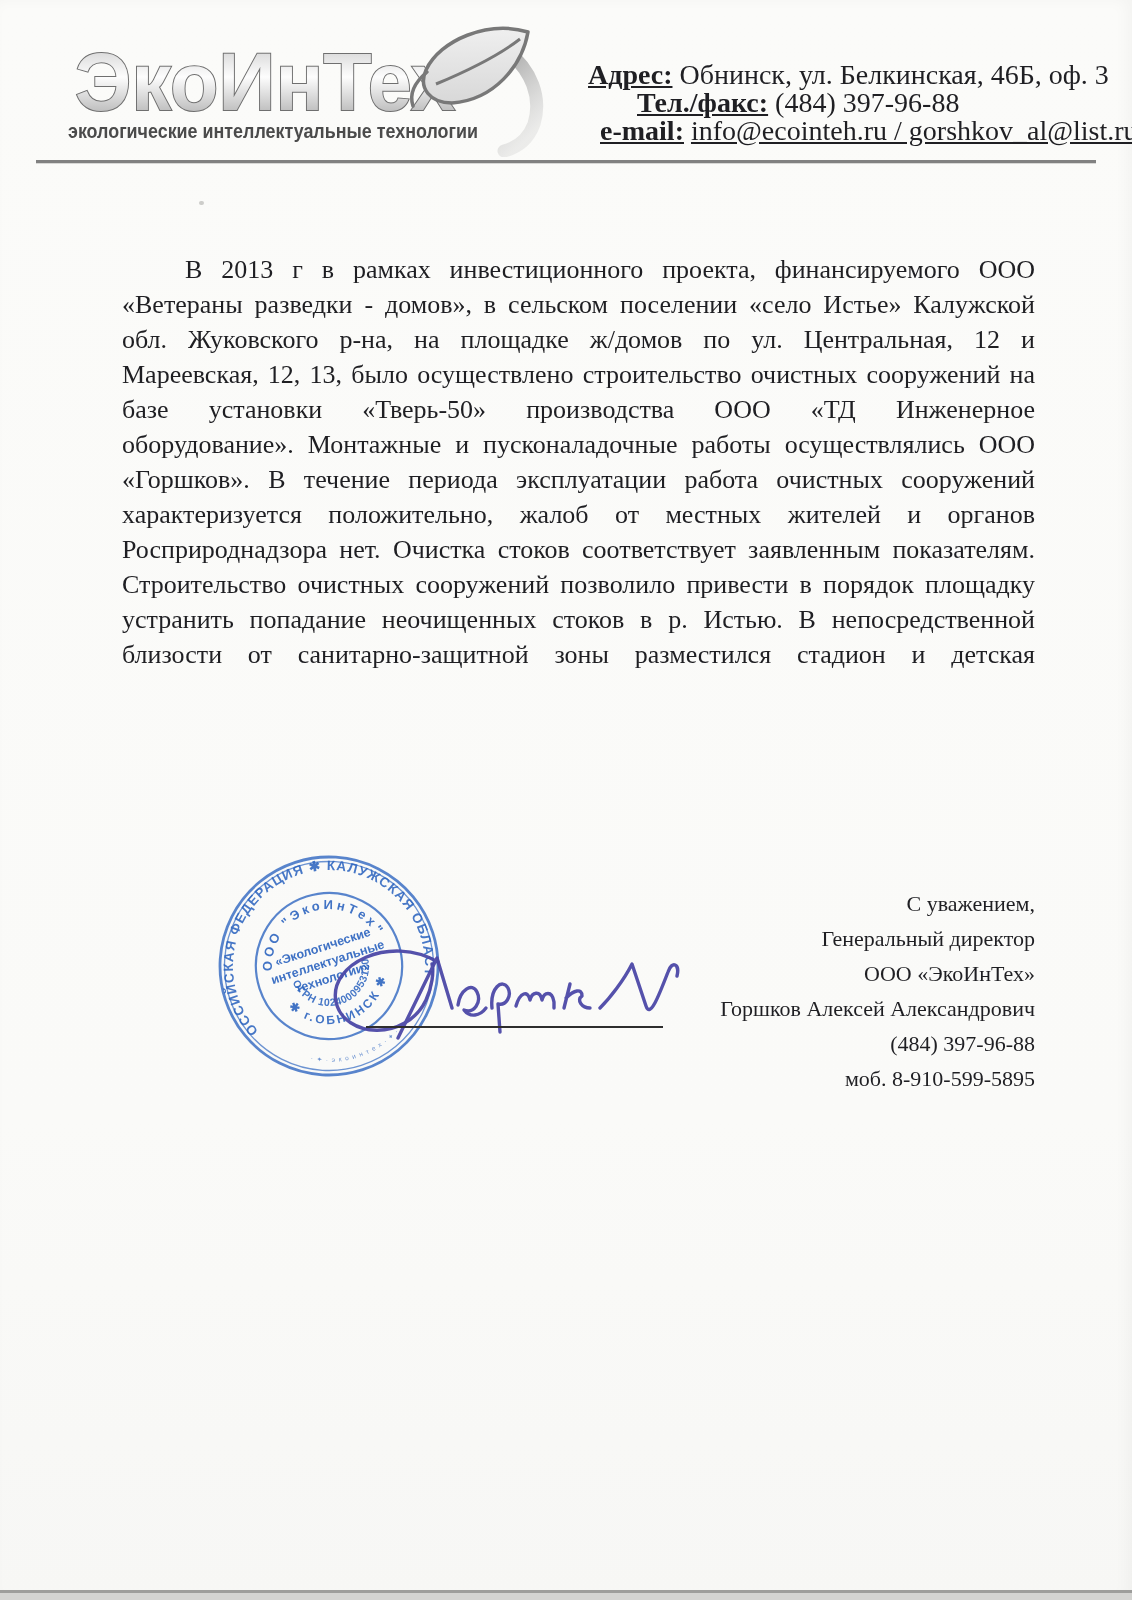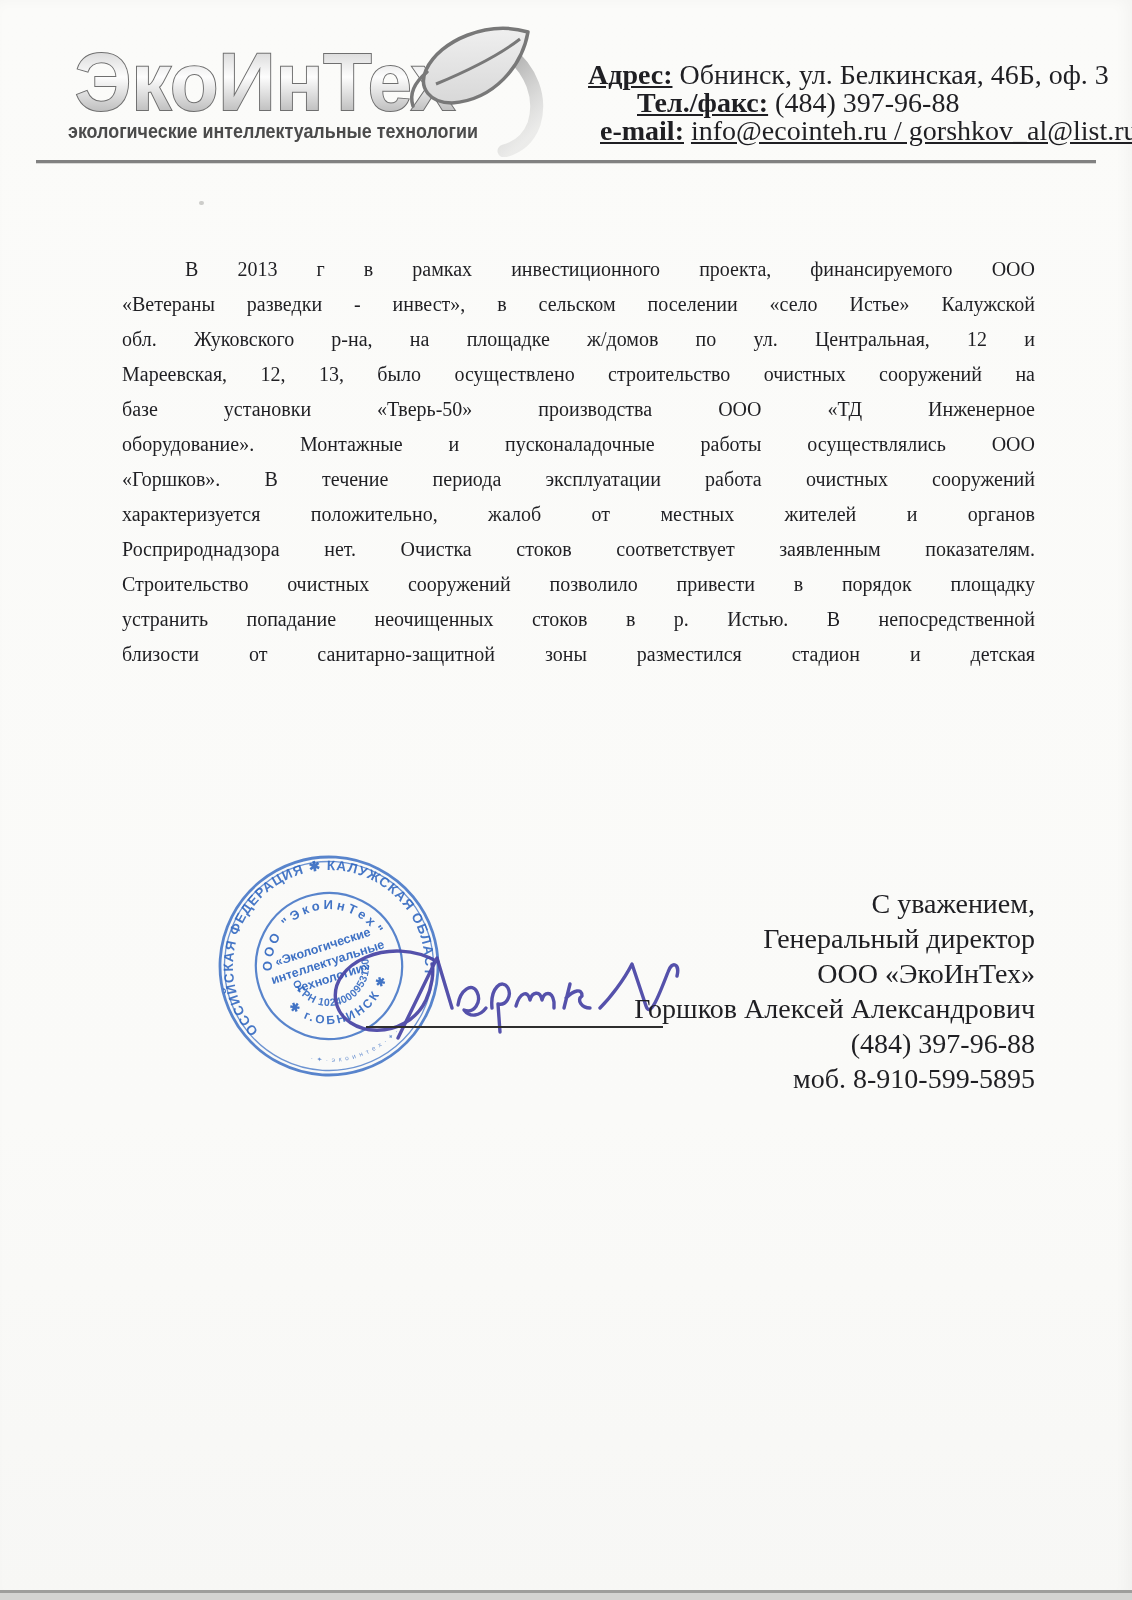--- a/index.html
+++ b/index.html
@@ -13,29 +13,29 @@
   
   .logo-svg{position:absolute;left:58px;top:22px;}
   .contact{position:absolute;left:588px;top:61px;font-size:28px;line-height:28px;white-space:nowrap;}
   .contact .row{display:block;}
   .contact .row.r2{padding-left:49px;}
   .contact .row.r3{padding-left:12px;text-decoration:underline;}
   .contact .lbl{font-weight:bold;text-decoration:underline;margin-right:7px;}
   .rule{position:absolute;left:36px;top:160px;width:1060px;height:3px;background:#818181;border-bottom:1px solid #d8d8d6;}
   .speck{position:absolute;left:199px;top:201px;width:5px;height:4px;background:#b9b9b7;border-radius:2px;opacity:.7;}
   
-  .bodytext{position:absolute;left:122px;top:252px;width:913px;font-size:20px;line-height:35px;}
+  .bodytext{position:absolute;left:122px;top:252px;width:913px;font-size:26px;line-height:35px;}
   .bline{text-align:justify;text-align-last:justify;height:35px;overflow:hidden;}
   .bline.first{padding-left:63px;}
   .bline.last{text-align-last:left;}
   
   .stamp-svg{position:absolute;left:209px;top:846px;}
   .sig-svg{position:absolute;left:320px;top:920px;}
   .sig-line{position:absolute;left:366px;top:1026px;width:297px;height:0;border-top:2px solid #2e2e2e;}
-  .closing{position:absolute;right:97px;top:886px;text-align:right;font-size:28px;line-height:35px;white-space:nowrap;}
+  .closing{position:absolute;right:97px;top:886px;text-align:right;font-size:22px;line-height:35px;white-space:nowrap;}
   
   .scan-edge{position:absolute;left:0;top:1590px;width:1132px;height:3px;background:#9d9d9b;}
   .scan-below{position:absolute;left:0;top:1593px;width:1132px;height:7px;background:#d3d3d1;}
   text{font-family:"Liberation Sans",sans-serif;}
 </style>
 </head>
 <body>
 
 <div class="page">
 
@@ -69,21 +69,21 @@
     <span class="row r1"><span class="lbl">Адрес:</span><span>Обнинск, ул. Белкинская, 46Б, оф. 3</span></span>
     <span class="row r2"><span class="lbl">Тел./факс:</span><span>(484) 397-96-88</span></span>
     <span class="row r3"><span class="lbl">e-mail:</span><span>info@ecointeh.ru / gorshkov_al@list.ru</span></span>
   </div>
 
   <div class="rule"></div>
   <div class="speck"></div>
 
   <div class="bodytext">
     <div class="bline first">В 2013 г в рамках инвестиционного проекта, финансируемого ООО</div>
-    <div class="bline">«Ветераны разведки - инвест», в сельском поселении «село Истье» Калужской</div>
+    <div class="bline">«Ветераны разведки - домов», в сельском поселении «село Истье» Калужской</div>
     <div class="bline">обл. Жуковского р-на, на площадке ж/домов по ул. Центральная, 12 и</div>
     <div class="bline">Мареевская, 12, 13, было осуществлено строительство очистных сооружений на</div>
     <div class="bline">базе установки «Тверь-50» производства ООО «ТД Инженерное</div>
     <div class="bline">оборудование». Монтажные и пусконаладочные работы осуществлялись ООО</div>
     <div class="bline">«Горшков». В течение периода эксплуатации работа очистных сооружений</div>
     <div class="bline">характеризуется положительно, жалоб от местных жителей и органов</div>
     <div class="bline">Росприроднадзора нет. Очистка стоков соответствует заявленным показателям.</div>
     <div class="bline">Строительство очистных сооружений позволило привести в порядок площадку</div>
     <div class="bline">устранить попадание неочищенных стоков в р. Истью. В непосредственной</div>
     <div class="bline">близости от санитарно-защитной зоны разместился стадион и детская</div>

